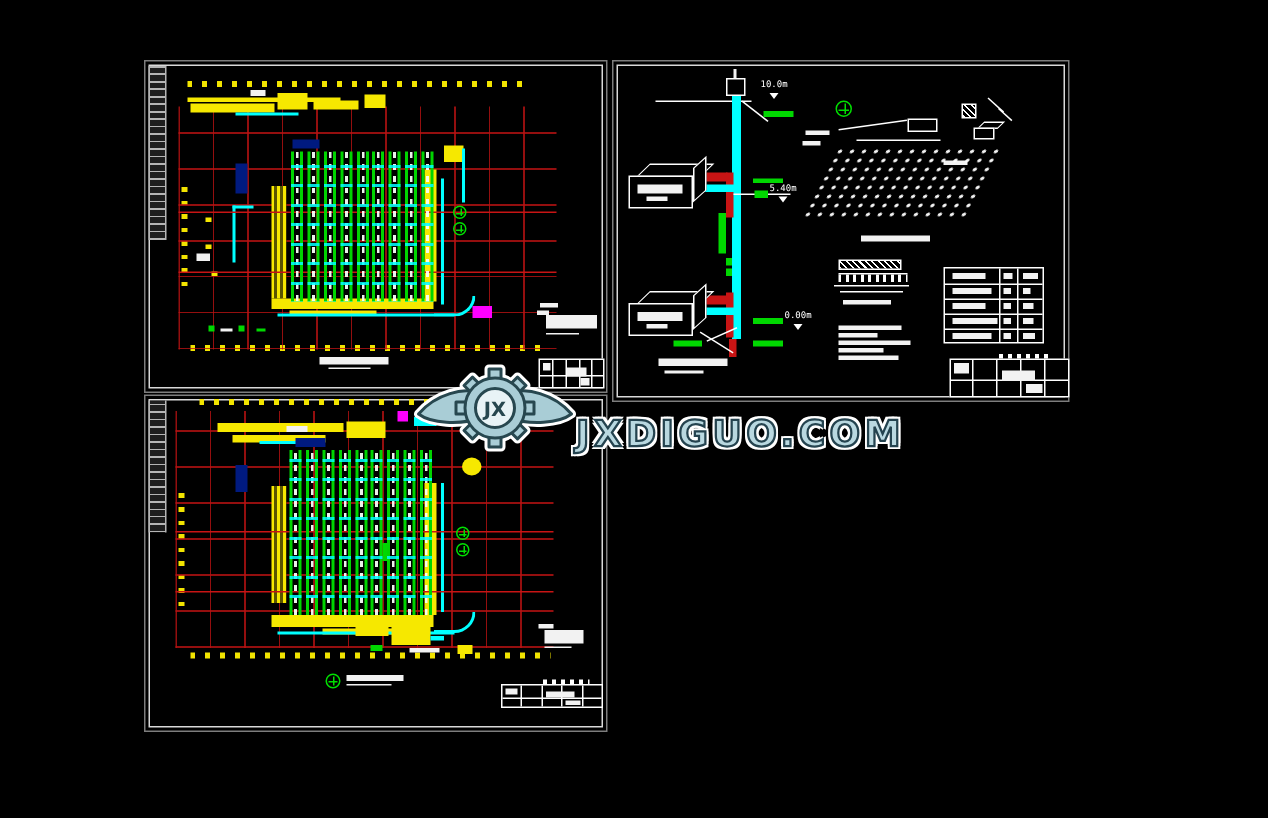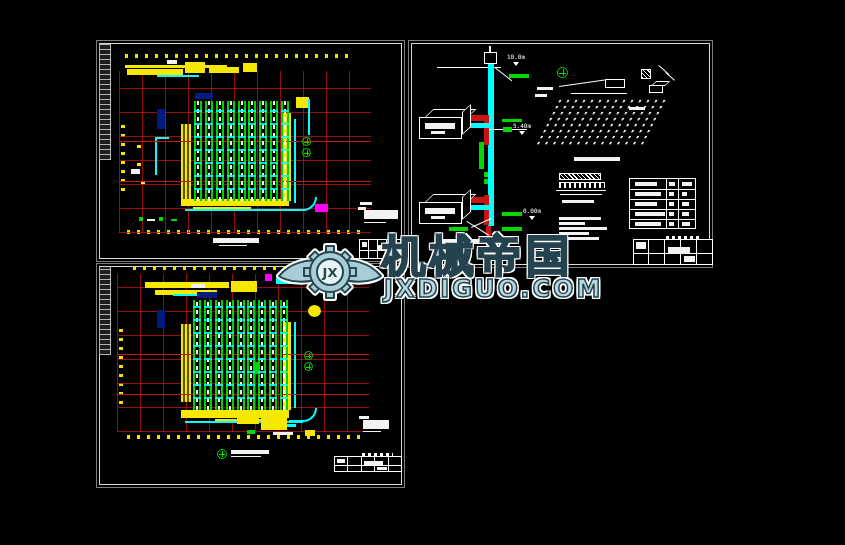--- a/index.html
+++ b/index.html
@@ -340,16 +340,15 @@
         <rect x="72" y="35" width="8" height="8"></rect>
         <rect x="35" y="20" width="8" height="8" transform="rotate(45,39,24)"></rect>
         <rect x="65" y="20" width="8" height="8" transform="rotate(-45,69,24)"></rect>
         <rect x="35" y="50" width="8" height="8" transform="rotate(-45,39,54)"></rect>
         <rect x="65" y="50" width="8" height="8" transform="rotate(45,69,54)"></rect>
         <circle cx="54" cy="39" r="20"></circle>
         <circle cx="54" cy="39" r="13" fill="#e8f3f6"></circle>
       </g>
       <text x="54" y="44" text-anchor="middle" font-size="13" font-weight="bold" fill="#27474f">JX</text>
     </svg>
-    <div class="wm-cn">机械帝国</div>
     <div class="wm-en">JXDIGUO.COM</div>
   </div>
 </div>
 
 </body></html>

